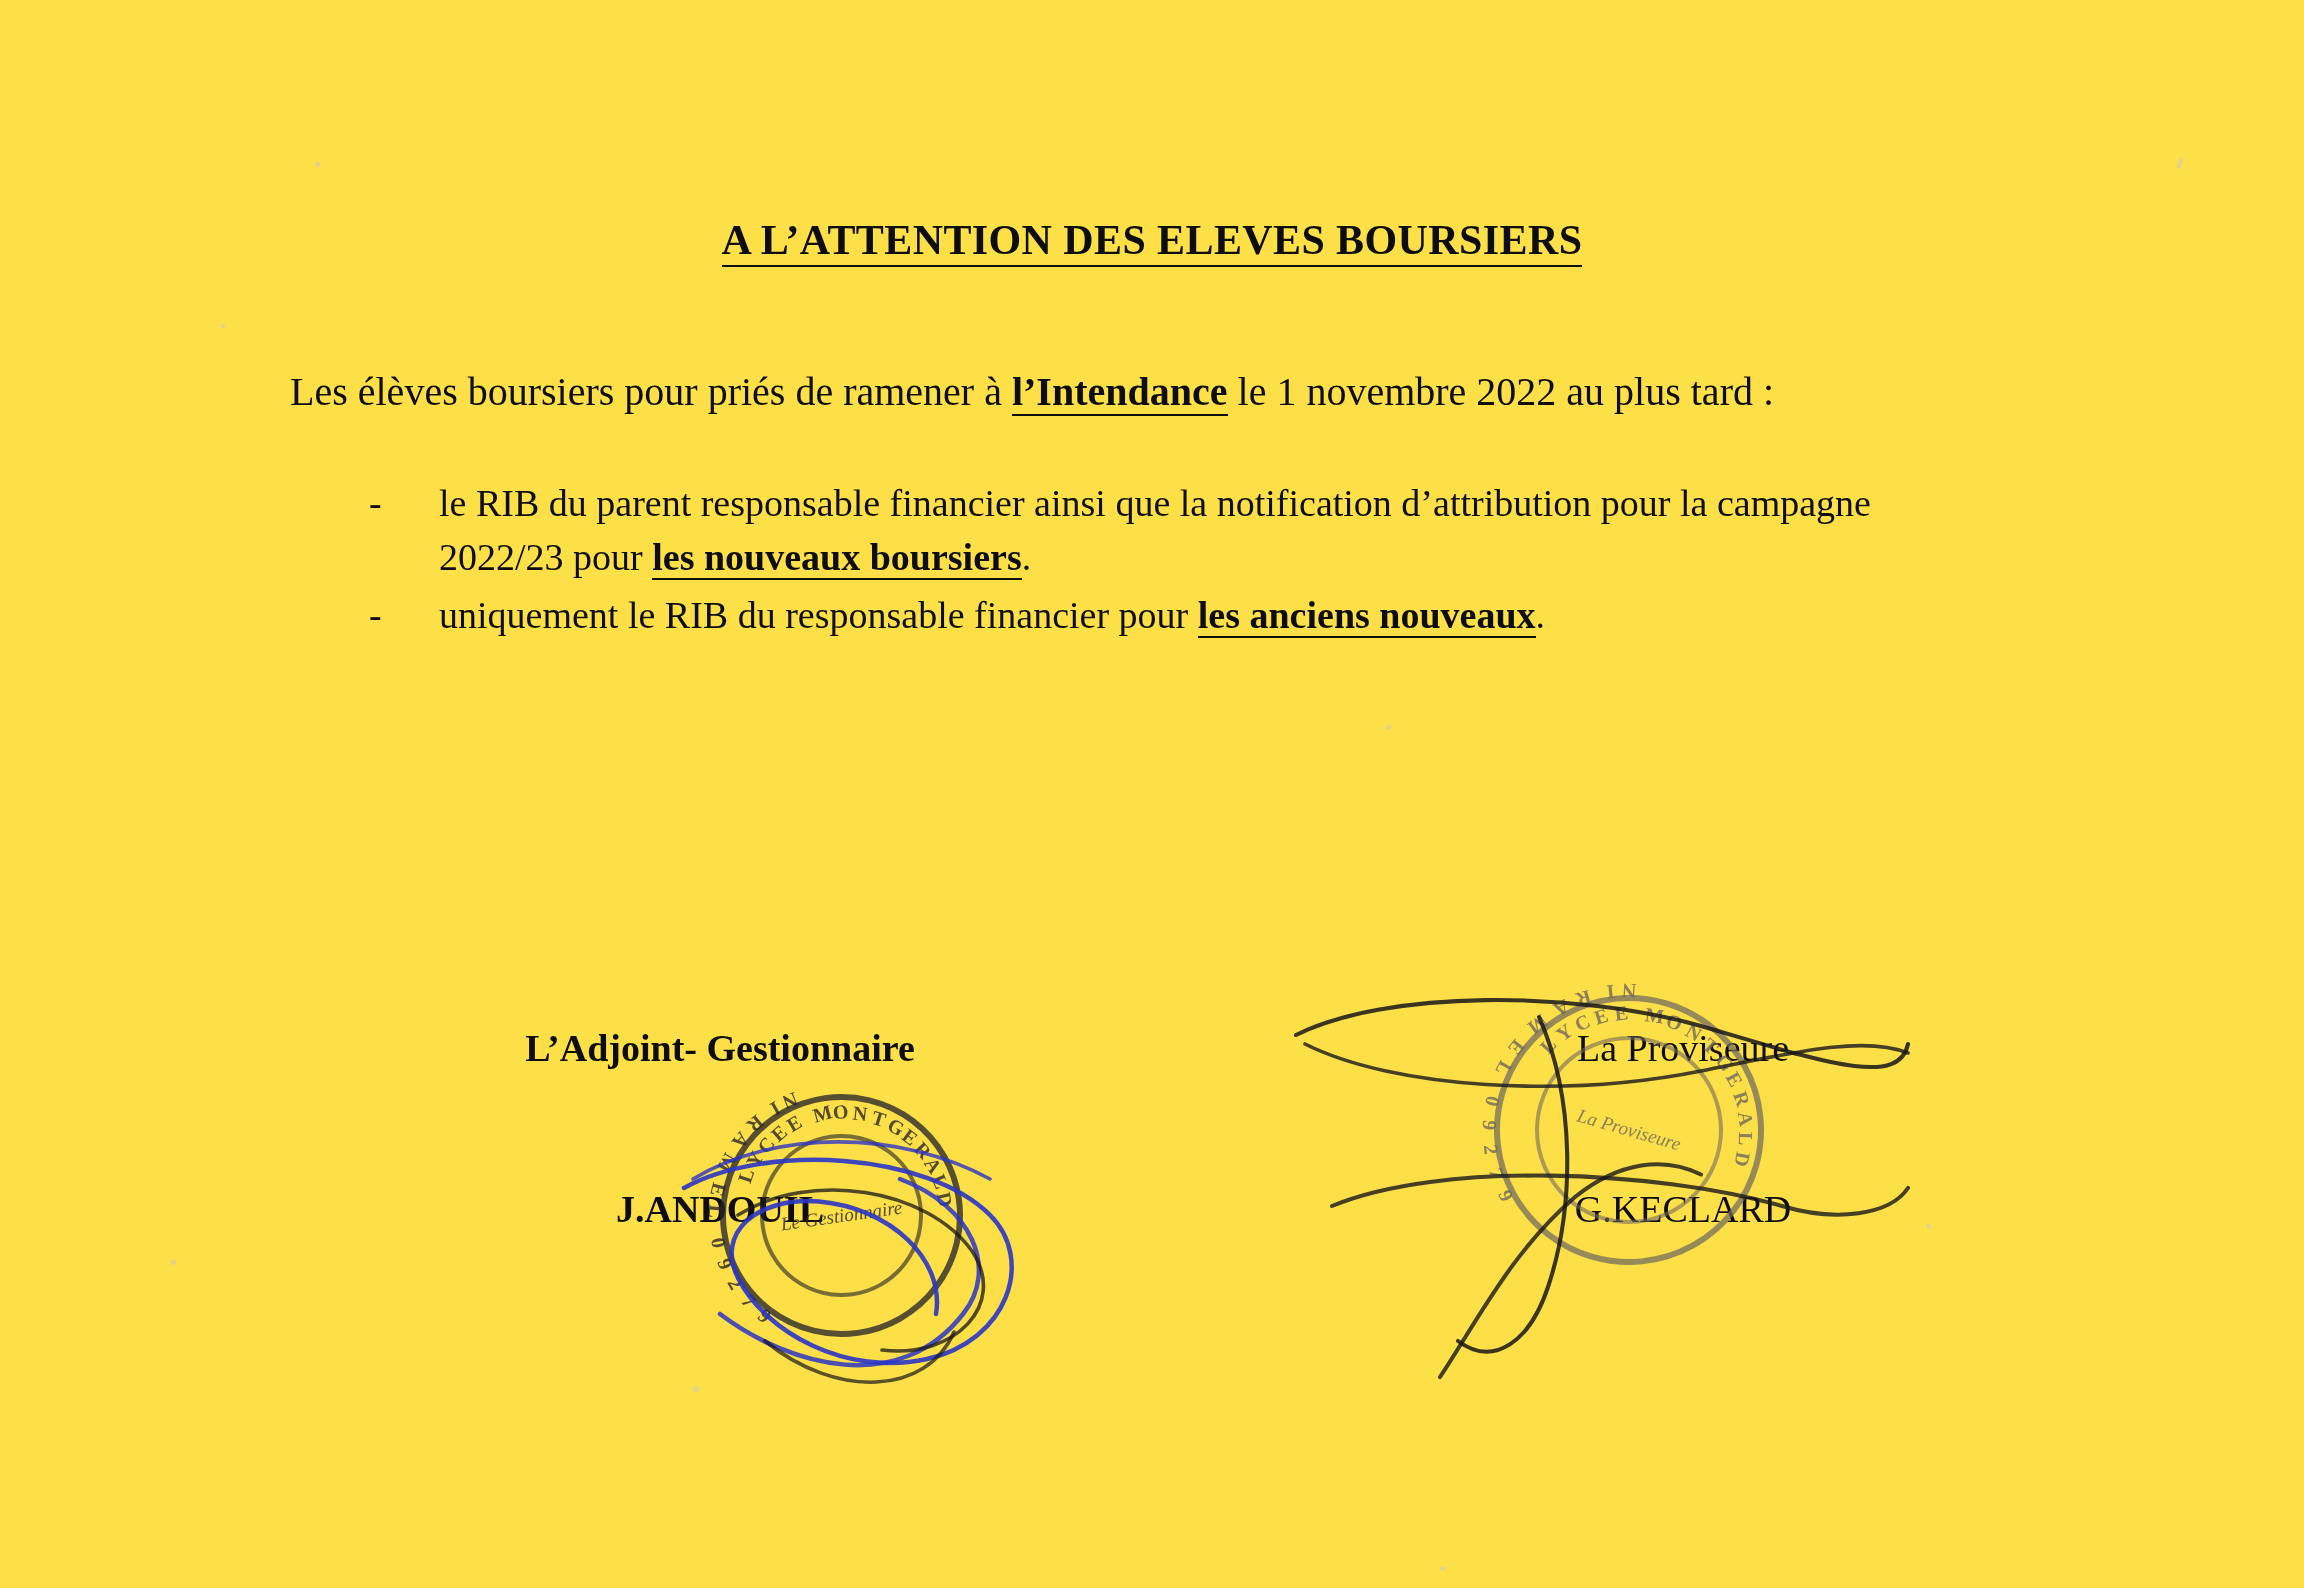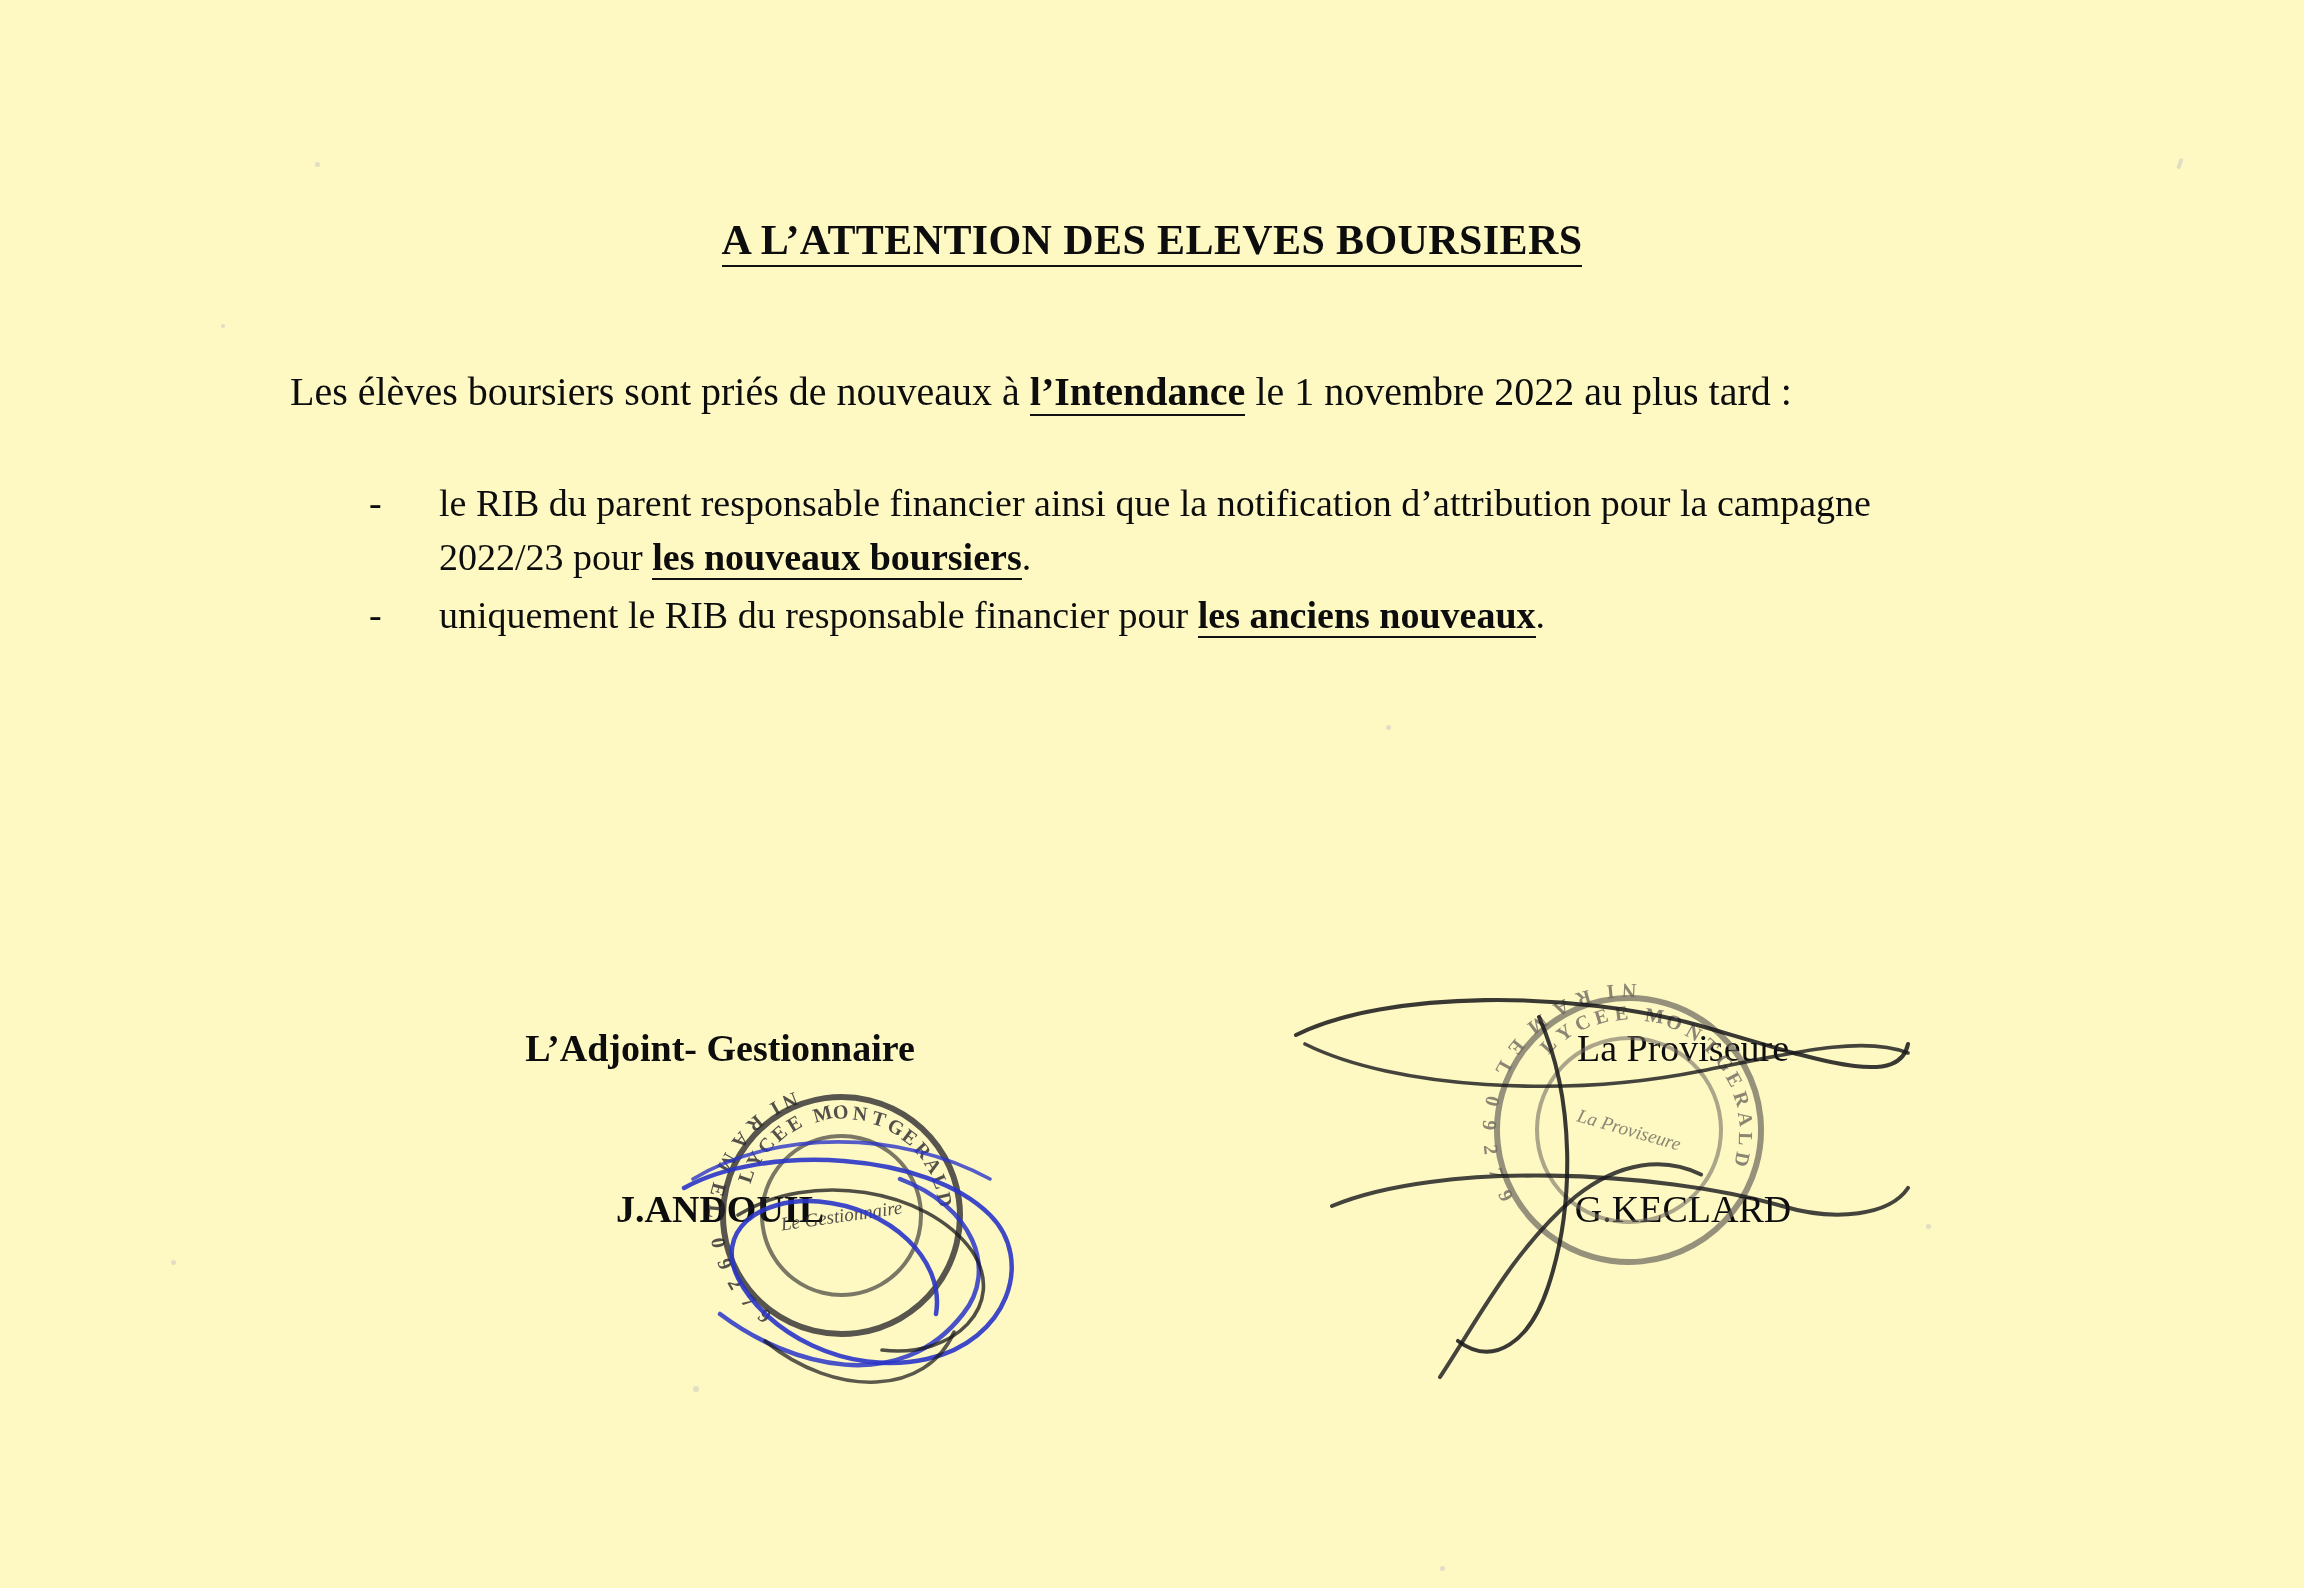--- a/index.html
+++ b/index.html
@@ -12,21 +12,21 @@
     height: 1589px;
     position: relative;
     font-family: "Liberation Serif", serif;
     color: #0d0d0d;
     overflow: hidden;
   }
 
   .page {
     position: absolute;
     inset: 0;
-    background: #fef9c3;
+    background: #fde047;
   }
 
   
   .speck {
     position: absolute;
     background: #c9c9c5;
     border-radius: 50%;
     opacity: .55;
   }
 
@@ -168,21 +168,21 @@
   <div class="speck" style="top:1386px;left:693px;width:6.3px;height:6.3px;"></div>
   <div class="speck" style="top:1224px;left:1926px;width:5.4px;height:5.4px;"></div>
   <div class="speck" style="top:158px;left:2178px;width:3.6px;height:10.8px;transform:rotate(20deg);border-radius:1.8px;"></div>
   <div class="speck" style="top:1566px;left:1440px;width:5.4px;height:5.4px;"></div>
 
   <div class="doc-title">
     <span>A L’ATTENTION DES  ELEVES   BOURSIERS</span>
   </div>
 
   <div class="intro">
-    <span>Les élèves boursiers sont priés de nouveaux à </span><b>l’Intendance</b><span> le 1 novembre 2022 au plus tard :</span>
+    <span>Les élèves boursiers pour priés de ramener à </span><b>l’Intendance</b><span> le 1 novembre 2022 au plus tard :</span>
   </div>
 
   <div class="bullets">
     <div class="bullet">
       <div class="dash">-</div>
       <div class="btext">
         <span>le RIB du parent responsable financier ainsi que la notification d’attribution pour la campagne 2022/23 pour </span><b>les nouveaux boursiers</b><span>.</span>
       </div>
     </div>
     <div class="bullet">

